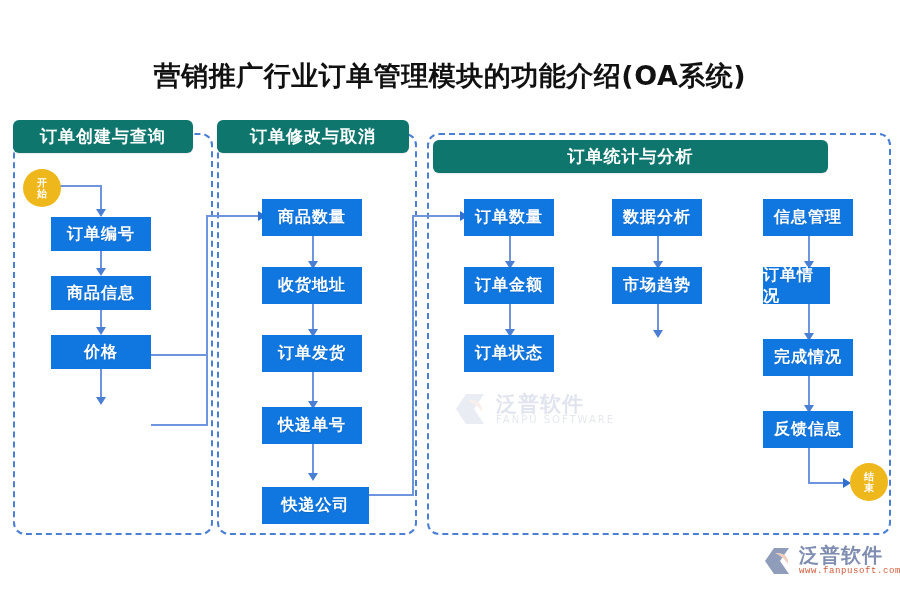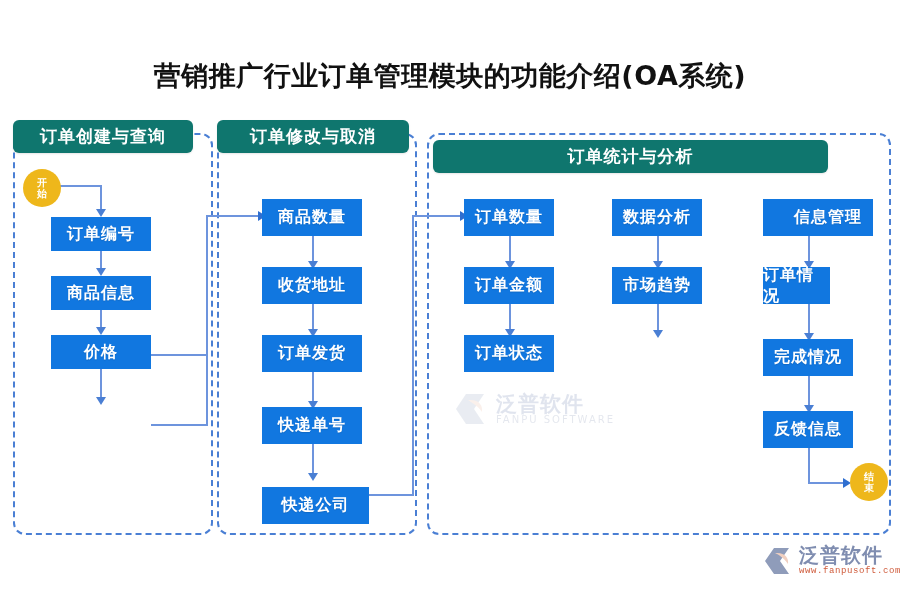--- a/index.html
+++ b/index.html
@@ -238,21 +238,21 @@
     <span>订单状态</span>
   </div>
 
   <div class="node" style="left:612px;top:199px;width:90px;height:37px;">
     <span>数据分析</span>
   </div>
   <div class="node" style="left:612px;top:267px;width:90px;height:37px;">
     <span>市场趋势</span>
   </div>
 
-  <div class="node" style="left:763px;top:199px;width:90px;height:37px;padding-left:20px;">
+  <div class="node" style="left:763px;top:199px;width:90px;height:37px;">
     <span>信息管理</span>
   </div>
   <div class="node" style="left:763px;top:267px;width:67px;height:37px;">
     <span>订单情况</span>
   </div>
   <div class="node" style="left:763px;top:339px;width:90px;height:37px;">
     <span>完成情况</span>
   </div>
   <div class="node" style="left:763px;top:411px;width:90px;height:37px;">
     <span>反馈信息</span>

